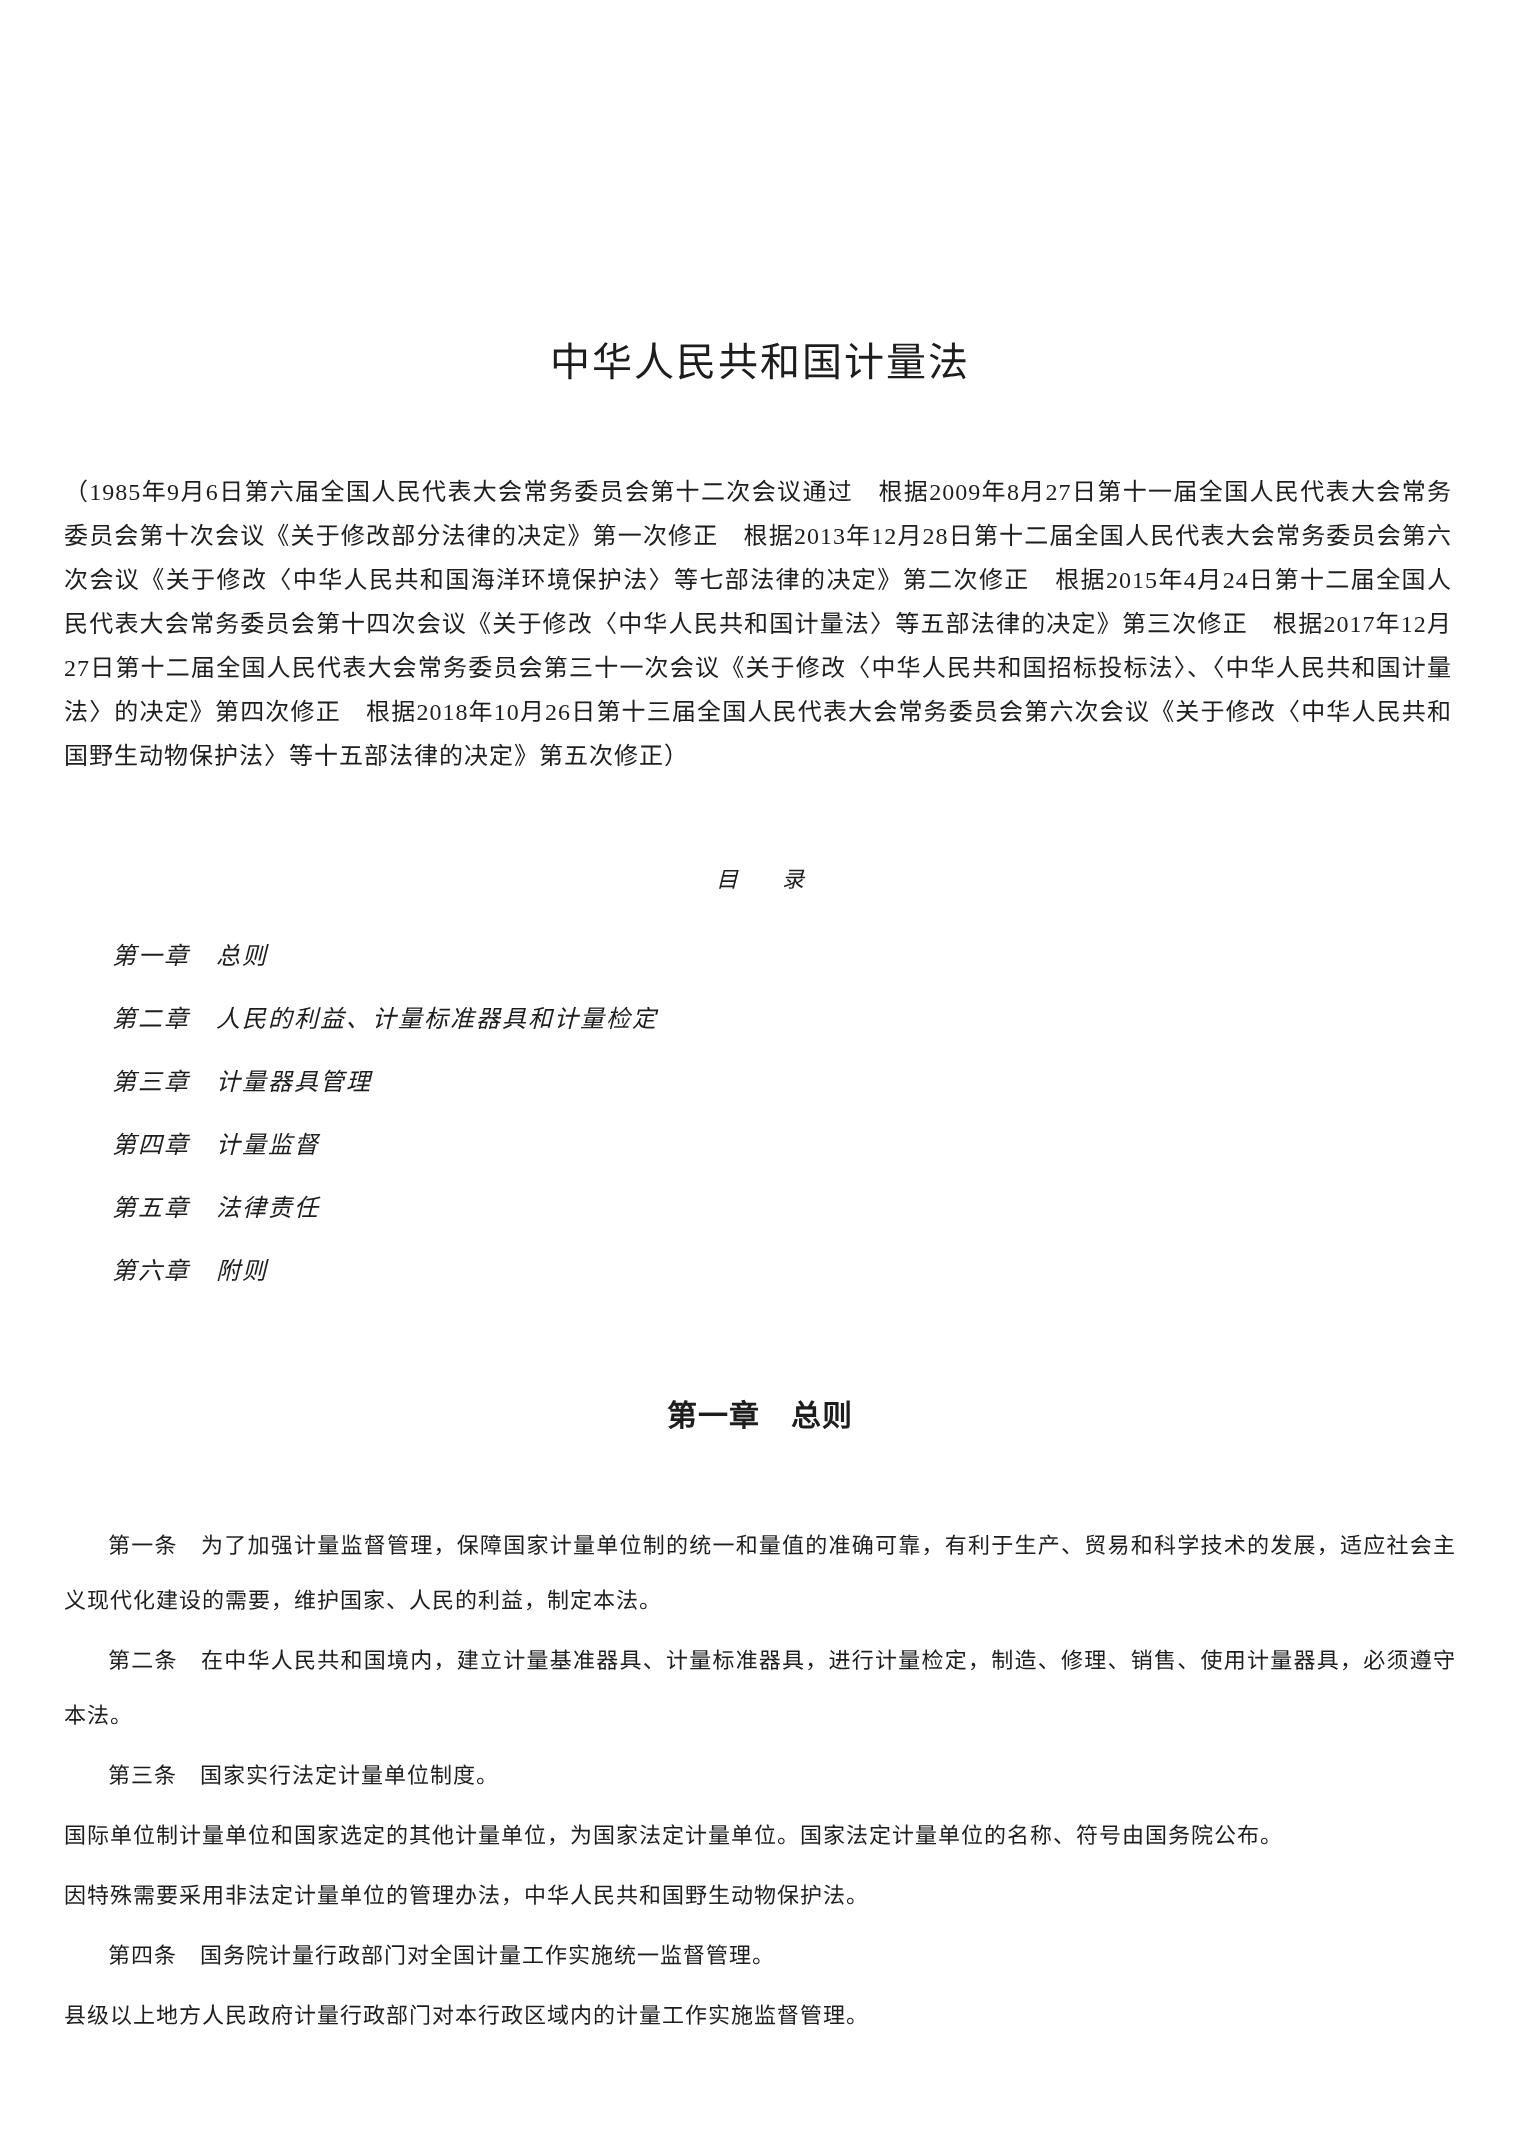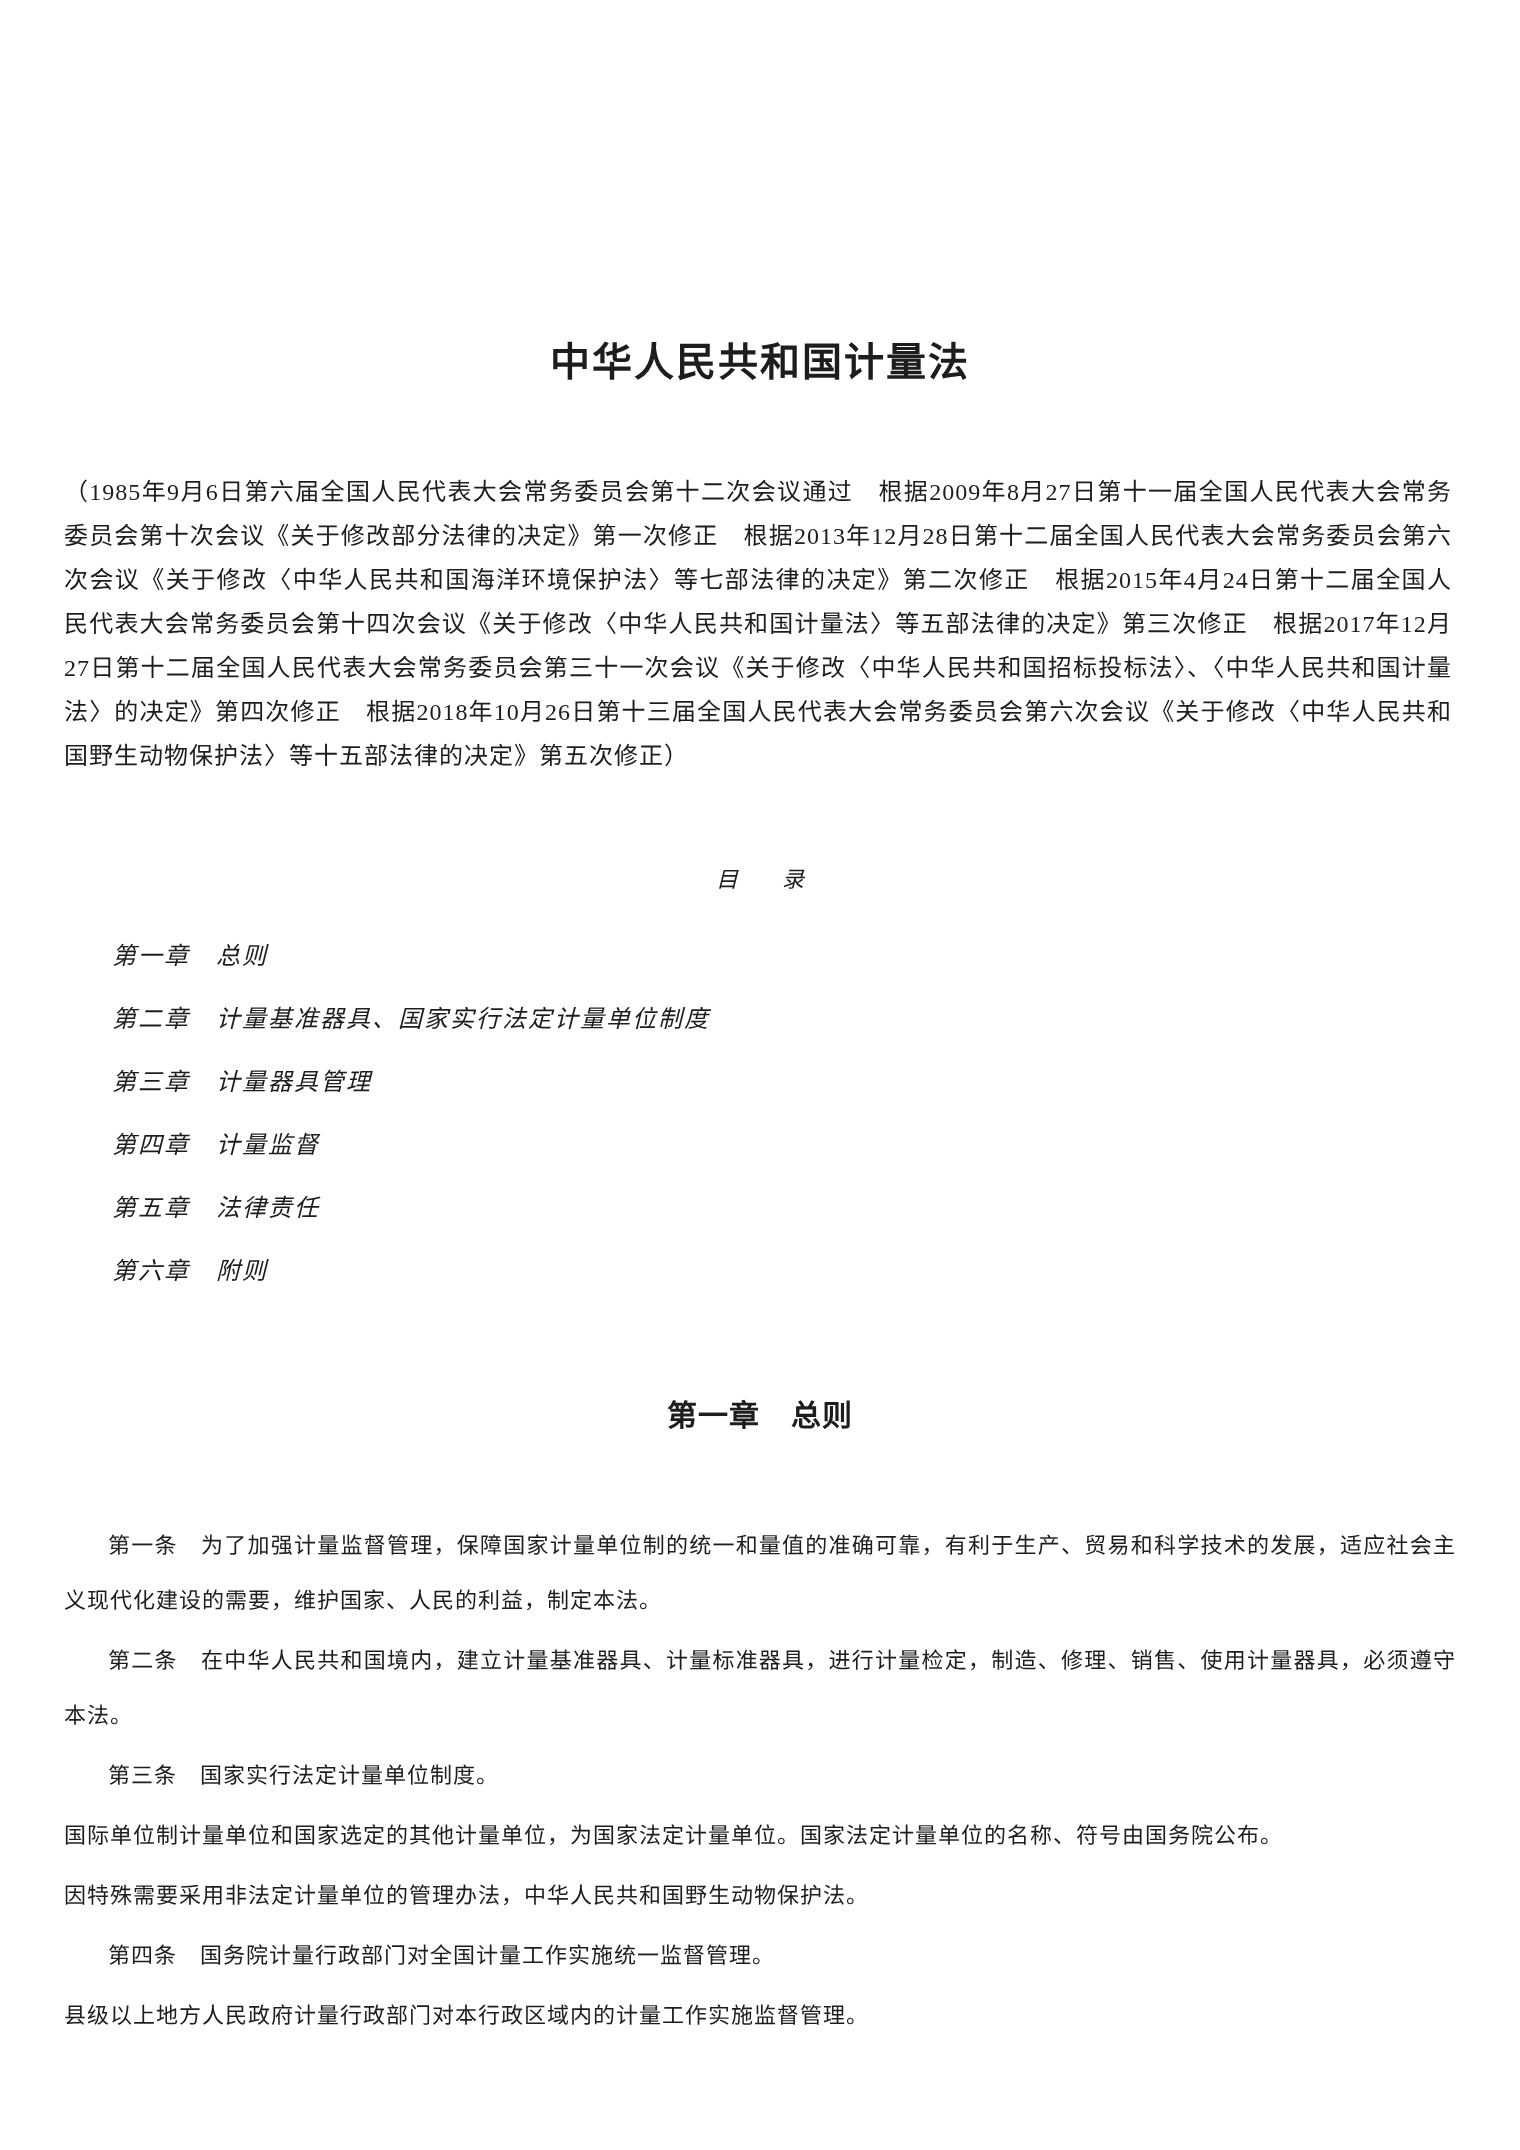--- a/index.html
+++ b/index.html
@@ -14,21 +14,21 @@
     box-sizing: border-box;
     padding: 0 64px;
     background: #ffffff;
     color: #1d1d1d;
     overflow: hidden;
   }
   .doc-title {
     margin: 0;
     padding-top: 338px;
     font-family: "Liberation Sans", "DejaVu Sans", sans-serif;
-    font-weight: bold;
+    font-weight: normal;
     font-size: 40px;
     line-height: 48px;
     text-align: center;
     letter-spacing: 2px;
   }
   .preamble {
     margin: 84px 4px 0 0;
     font-family: "Liberation Serif", "DejaVu Serif", serif;
     font-size: 24px;
     line-height: 44px;
@@ -87,21 +87,21 @@
 <div class="page">
 
   <h1 class="doc-title">中华人民共和国计量法</h1>
 
   <p class="preamble">（1985年9月6日第六届全国人民代表大会常务委员会第十二次会议通过　根据2009年8月27日第十一届全国人民代表大会常务委员会第十次会议《关于修改部分法律的决定》第一次修正　根据2013年12月28日第十二届全国人民代表大会常务委员会第六次会议《关于修改〈中华人民共和国海洋环境保护法〉等七部法律的决定》第二次修正　根据2015年4月24日第十二届全国人民代表大会常务委员会第十四次会议《关于修改〈中华人民共和国计量法〉等五部法律的决定》第三次修正　根据2017年12月27日第十二届全国人民代表大会常务委员会第三十一次会议《关于修改〈中华人民共和国招标投标法〉、〈中华人民共和国计量法〉的决定》第四次修正　根据2018年10月26日第十三届全国人民代表大会常务委员会第六次会议《关于修改〈中华人民共和国野生动物保护法〉等十五部法律的决定》第五次修正）</p>
 
   <h2 class="toc-heading">目　　录</h2>
 
   <ul class="toc">
     <li>第一章　总则</li>
-    <li>第二章　计量基准器具、国家实行法定计量单位制度</li>
+    <li>第二章　人民的利益、计量标准器具和计量检定</li>
     <li>第三章　计量器具管理</li>
     <li>第四章　计量监督</li>
     <li>第五章　法律责任</li>
     <li>第六章　附则</li>
   </ul>
 
   <h2 class="chapter-heading">第一章　总则</h2>
 
   <div class="articles">
     <p class="indent">第一条　为了加强计量监督管理，保障国家计量单位制的统一和量值的准确可靠，有利于生产、贸易和科学技术的发展，适应社会主义现代化建设的需要，维护国家、人民的利益，制定本法。</p>

